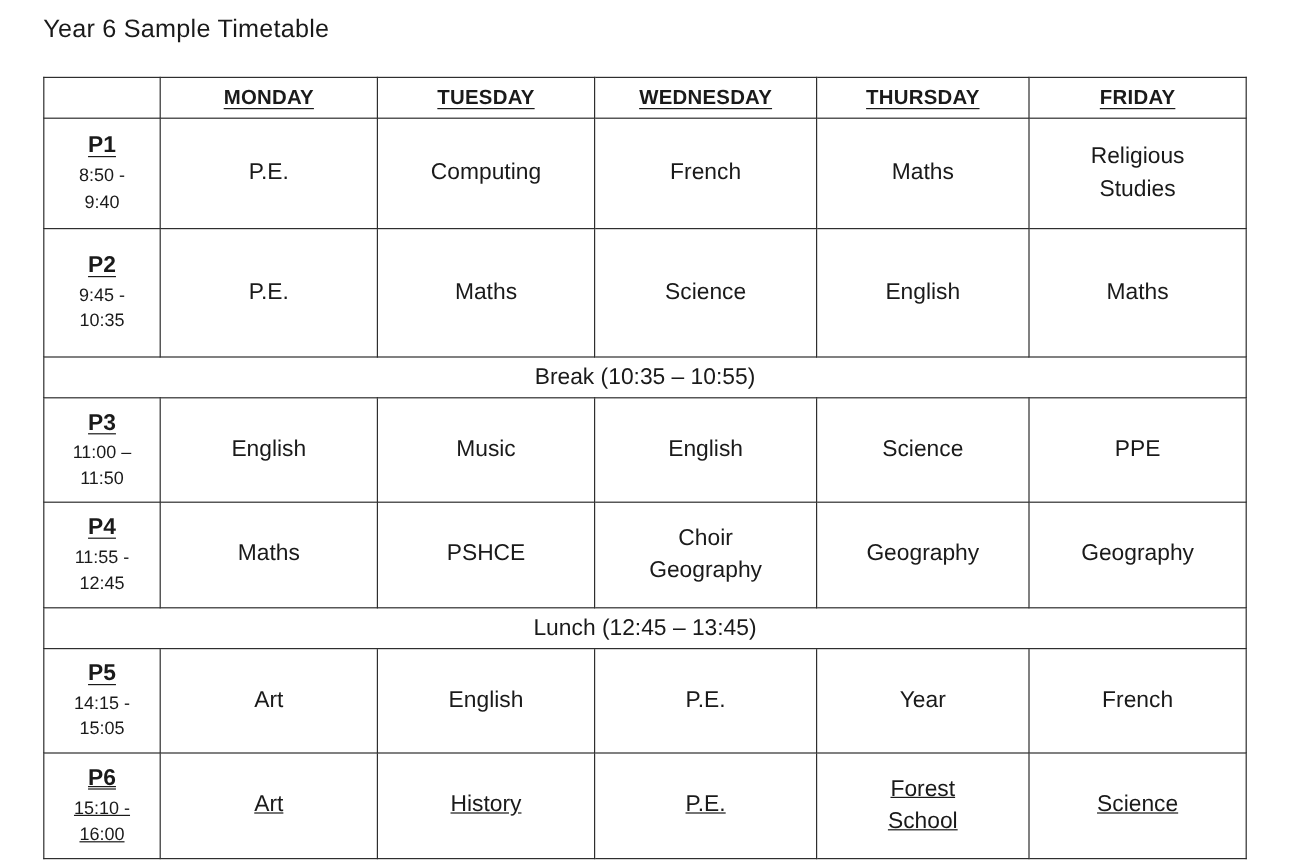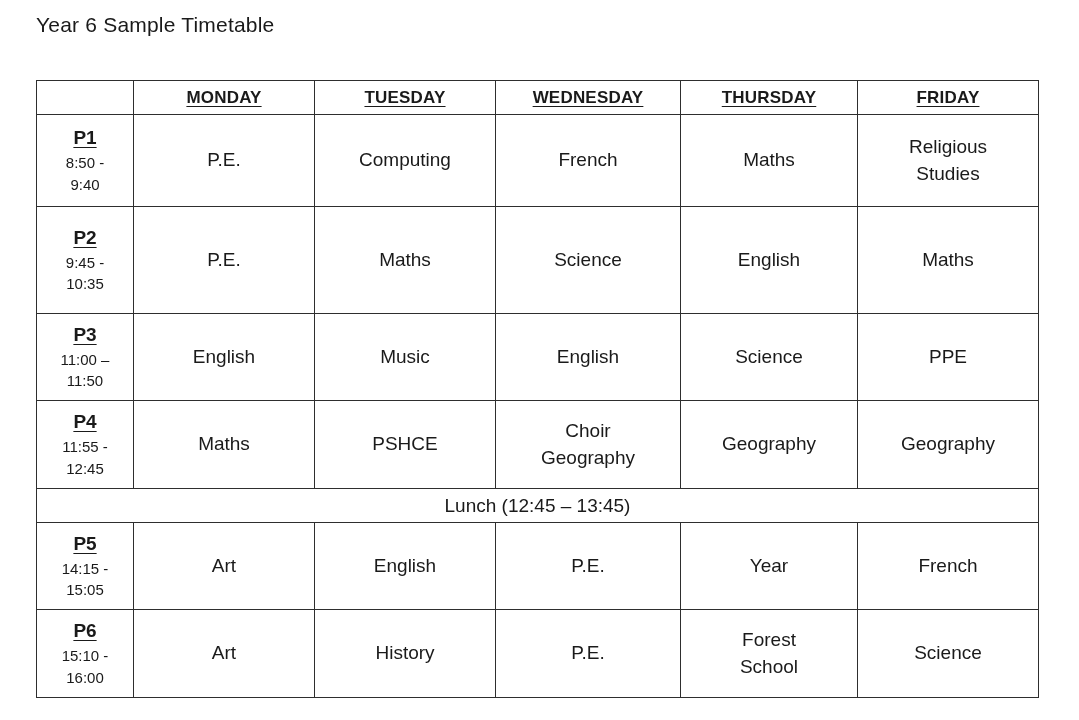--- a/index.html
+++ b/index.html
@@ -21,21 +21,21 @@
     top: 13px;
     font-size: 21px;
     font-weight: 400;
     letter-spacing: 0.2px;
     color: #1a1a1a;
     text-align: center;
   }
   table.timetable {
     position: absolute;
     left: 36px;
-    top: 80px;
+    top: 64px;
     border-collapse: collapse;
     table-layout: fixed;
     width: 1002px;
   }
   table.timetable td, table.timetable th {
     border: 1.5px solid #2e2e2e;
     text-align: center;
     vertical-align: middle;
     padding: 2px 4px;
     background: #ffffff;
@@ -117,20 +117,23 @@
             <div class="period-label">P2</div>
             <div class="period-time">9:45 -
 10:35</div>
           </td>
           <td class="subject-cell">P.E.</td>
           <td class="subject-cell">Maths</td>
           <td class="subject-cell">Science</td>
           <td class="subject-cell">English</td>
           <td class="subject-cell">Maths</td>
         </tr>
+        <tr style="height: 34px;">
+          <td class="span-row-cell" colspan="6">Break (10:35 – 10:55)</td>
+        </tr>
         <tr style="height: 87px;">
           <td class="period-cell">
             <div class="period-label">P3</div>
             <div class="period-time">11:00 –
 11:50</div>
           </td>
           <td class="subject-cell">English</td>
           <td class="subject-cell">Music</td>
           <td class="subject-cell">English</td>
           <td class="subject-cell">Science</td>
@@ -157,21 +160,21 @@
             <div class="period-label">P5</div>
             <div class="period-time">14:15 -
 15:05</div>
           </td>
           <td class="subject-cell">Art</td>
           <td class="subject-cell">English</td>
           <td class="subject-cell">P.E.</td>
           <td class="subject-cell">Year</td>
           <td class="subject-cell">French</td>
         </tr>
-        <tr style="height: 88px;">
+        <tr style="height: 88px; text-decoration: underline;">
           <td class="period-cell">
             <div class="period-label">P6</div>
             <div class="period-time">15:10 -
 16:00</div>
           </td>
           <td class="subject-cell">Art</td>
           <td class="subject-cell">History</td>
           <td class="subject-cell">P.E.</td>
           <td class="subject-cell">Forest
 School</td>

